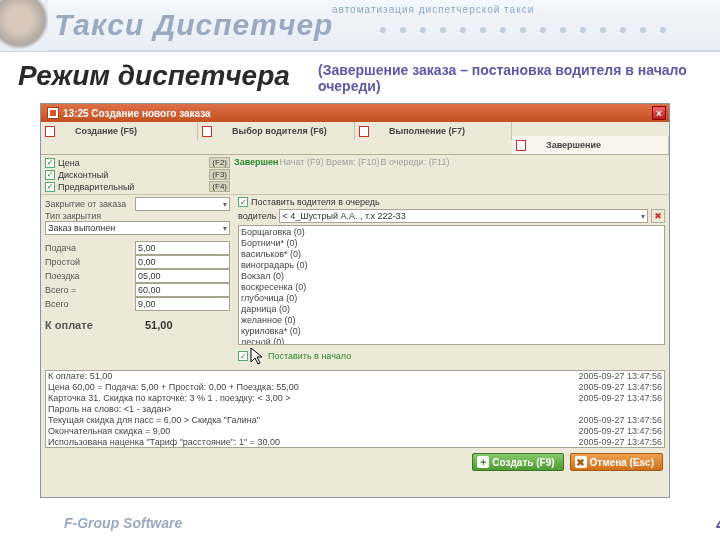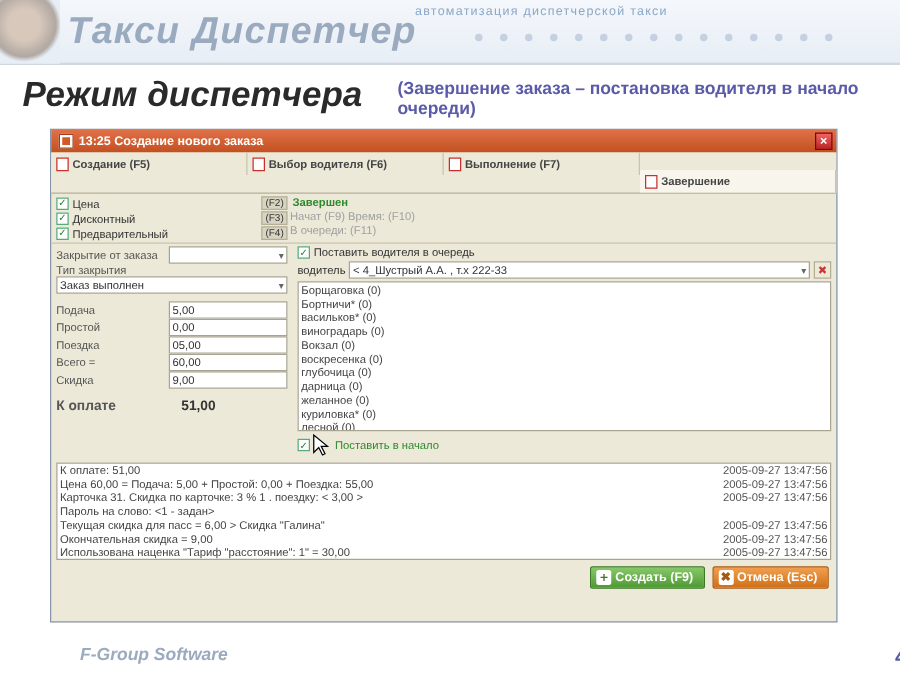--- a/index.html
+++ b/index.html
@@ -90,32 +90,32 @@
     width:14px; height:14px;
     background: linear-gradient(#e66,#b22);
     color:#fff; font-weight:bold;
     display:flex; align-items:center; justify-content:center;
     font-size:10px; border:1px solid #800;
   }
 
   
   .tabsrow { display:flex; background:#ece9d8; border-bottom:1px solid #b5b098; }
   .tab {
-    flex:1; height:18px; display:flex; align-items:center; gap:3px;
+    flex:1; height:18px; display:flex; align-items:center; gap:20px;
     padding:0 4px; border-right:1px solid #c9c4ae;
     font-size:9px; font-weight:bold; color:#444;
     white-space:nowrap; overflow:hidden;
   }
   .tab.active { background:#f8f6ec;margin-top:14px; }
   .pdf { width:10px; height:11px; background:#c9302c; position:relative; }
   .pdf::after{content:"";position:absolute;inset:1px;background:#fff;}
 
   .subrow { display:flex; padding:2px 4px; gap:2px; border-bottom:1px solid #c9c4ae; min-height:34px; }
   .subleft { width:185px; display:flex; flex-direction:column; gap:1px; }
-  .subright { flex:1; display:flex; flex-direction:column; gap:1px; color:#888; }
+  .subright { flex:1; display:flex; flex-direction:row; gap:1px; color:#888; }
   .chk-line { display:flex; align-items:center; gap:3px; font-size:9px; }
   .chk { width:10px; height:10px; border:1px solid #5a7; background:#fff; display:inline-flex; align-items:center; justify-content:center; color:#2a7a2a; font-size:8px; }
   .kf { margin-left:auto; background:#d8d4c2; border:1px solid #b5af96; padding:0 2px; font-size:8px; }
   .greenlbl { color:#2c8a2c; font-weight:bold; font-size:9px; padding-left:2px; }
   .greyln { font-size:9px; color:#a0a0a0; }
 
   .body2 { display:flex; padding:2px 4px; gap:8px; }
   .col-l { width:185px; }
   .col-r { flex:1; }
   .frow { display:flex; align-items:center; margin:0 0; font-size:9px; }
@@ -274,21 +274,21 @@
         </div>
       <div class="frow">
           <label>Поездка</label>
           <div class="fval">05,00</div>
         </div>
       <div class="frow">
           <label>Всего  =</label>
           <div class="fval">60,00</div>
         </div>
       <div class="frow">
-          <label>Скидка</label>
+          <label>Всего</label>
           <div class="fval">9,00</div>
         </div>
       <div style="height:8px"></div>
       <div class="frow total">
         <label>К оплате</label>
         <span style="flex:1;text-align:left;padding-left:10px">51,00</span>
       </div>
     </div>
 
     <div class="col-r">

